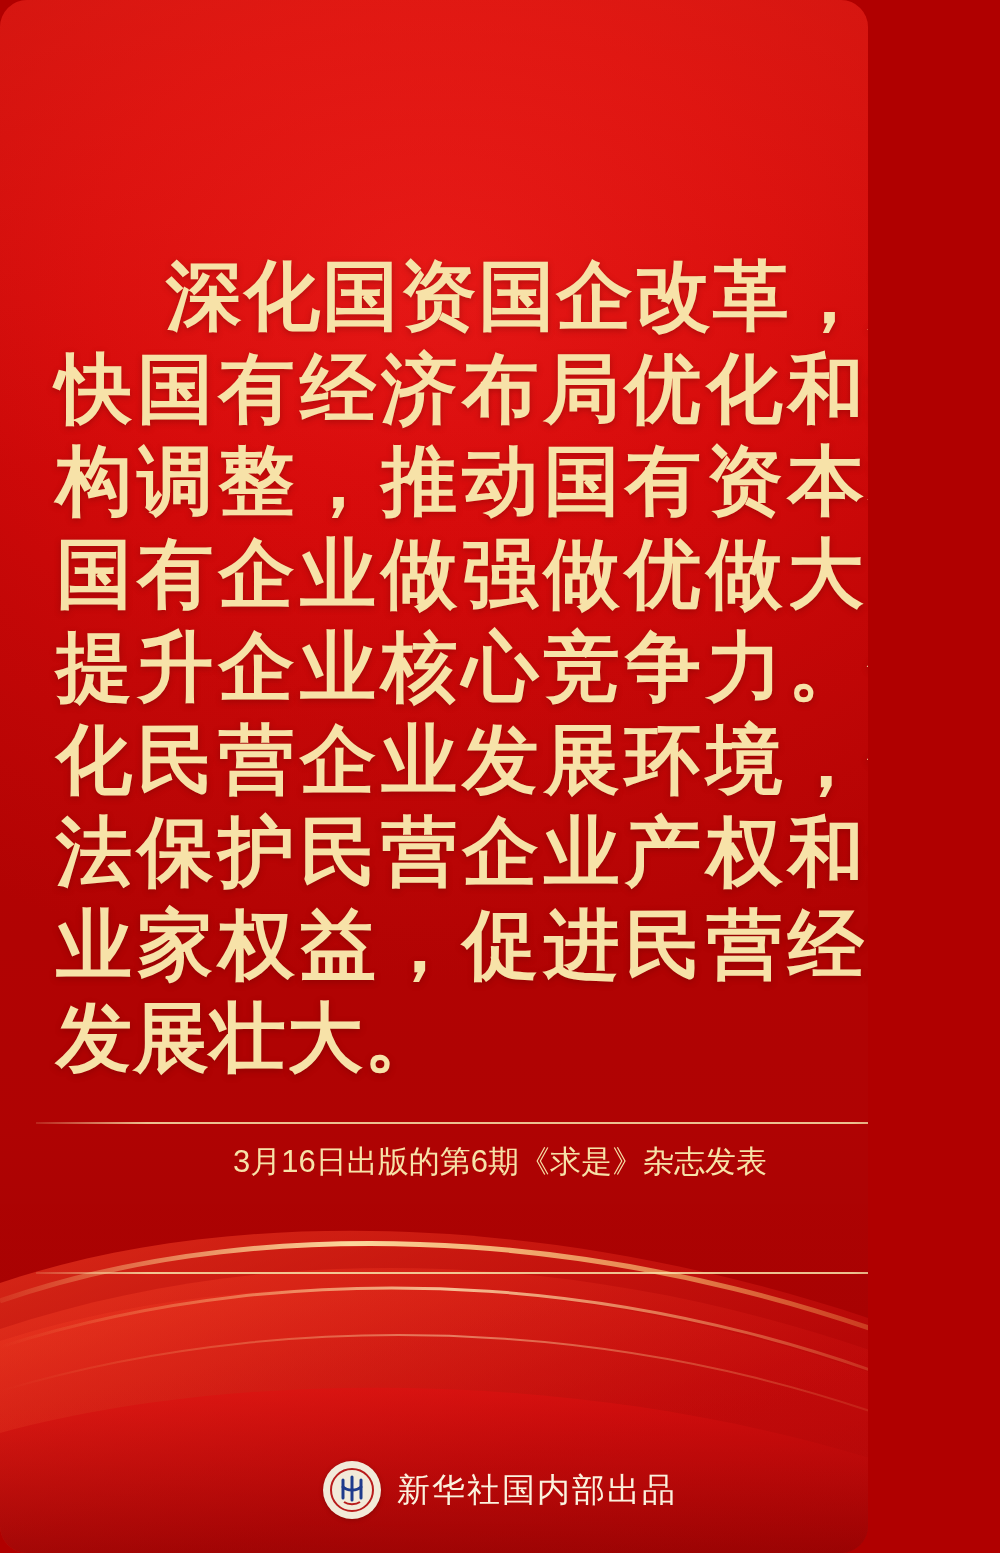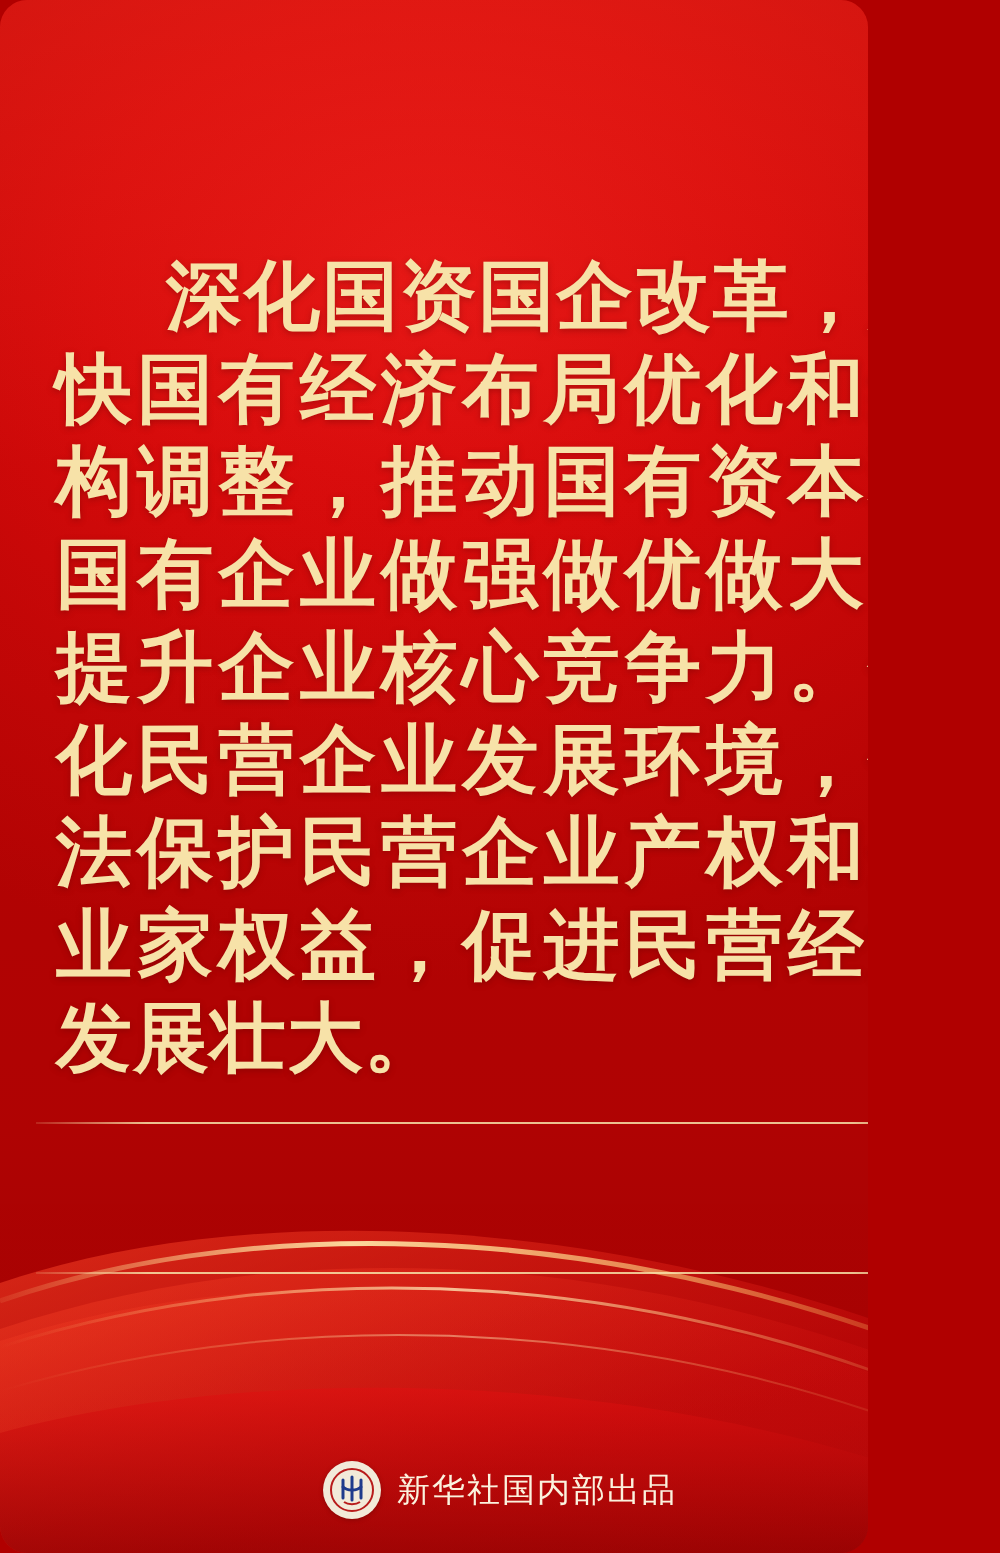--- a/index.html
+++ b/index.html
@@ -118,20 +118,21 @@
 </head>
 <body>
 
 <div class="poster">
 
   <div class="quote">深化国资国企改革，加快国有经济布局优化和结构调整，推动国有资本和国有企业做强做优做大，提升企业核心竞争力。优化民营企业发展环境，依法保护民营企业产权和企业家权益，促进民营经济发展壮大。</div>
 
   <div class="divider top"></div>
 
   <div class="source">
+    <span class="line">3月16日出版的第6期《求是》杂志发表</span>
   </div>
 
   <div class="divider bottom"></div>
 
   <svg class="swooshes" viewBox="0 0 1000 420" preserveAspectRatio="none">
     <defs>
       <linearGradient id="gold1" x1="0" y1="0" x2="1" y2="0">
         <stop offset="0%" stop-color="#ffd98a" stop-opacity="0.1"></stop>
         <stop offset="35%" stop-color="#ffe2a4" stop-opacity="0.95"></stop>
         <stop offset="70%" stop-color="#ffcf77" stop-opacity="0.55"></stop>

